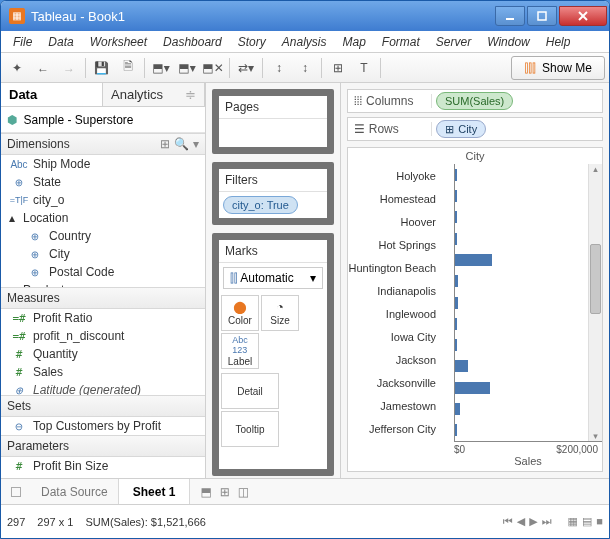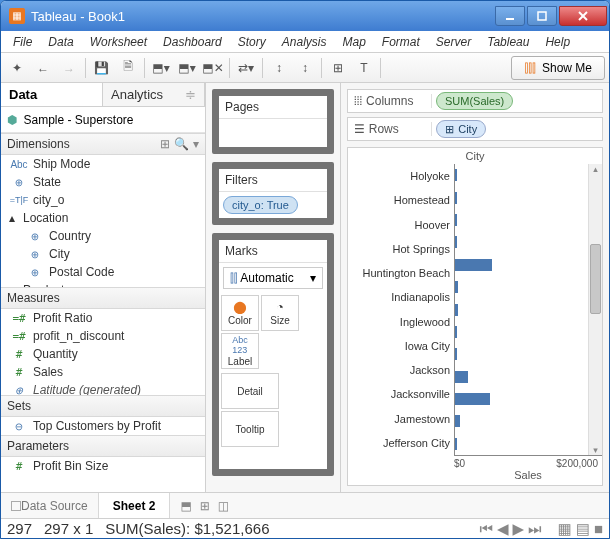--- a/index.html
+++ b/index.html
@@ -46,34 +46,34 @@
 .markcell .mi { font-size: 12px; }
 .rightpane { flex: 1; display: flex; flex-direction: column; background: #f6f6f6; min-width: 0; }
 .shelves2 { padding: 6px; display: flex; flex-direction: column; gap: 4px; }
 .shelfrow { display: flex; align-items: center; height: 24px; background: #fff; border: 1px solid #d0d0d0; }
 .shelflabel { width: 84px; display: flex; align-items: center; gap: 4px; padding: 0 6px; font-size: 12px; color: #555; border-right: 1px solid #e0e0e0; }
 .shelfslot { flex: 1; padding: 0 4px; display: flex; align-items: center; }
 .viz { flex: 1; background: #fff; margin: 0 6px 6px 6px; border: 1px solid #d0d0d0; display: flex; flex-direction: column; min-height: 0; position: relative; }
 .vizhead { text-align: center; font-size: 11px; color: #555; padding: 2px 0; }
 .vizbody { flex: 1; display: flex; min-height: 0; }
 .ylabels { width: 106px; display: flex; flex-direction: column; font-size: 11px; color: #333; text-align: right; }
-.ylabels div { flex: 1; padding-right: 4px; display: flex; align-items: center; justify-content: flex-end; }
+.ylabels div { flex: 1; padding-right: 18px; display: flex; align-items: center; justify-content: flex-end; }
 .bars { flex: 1; display: flex; flex-direction: column; position: relative; border-left: 1px solid #888; }
 .bars .brow { flex: 1; display: flex; align-items: center; }
 .bars .bar { height: 12px; background: #4a78b0; }
 .xaxis { height: 30px; display: flex; border-top: 1px solid #888; margin-left: 106px; font-size: 10px; color: #555; flex-direction: column; }
 .xt { display: flex; justify-content: space-between; padding: 2px 4px 0 0; }
 .xlab { text-align: center; font-size: 11px; }
 .scroll { width: 14px; background: #f0f0f0; border-left: 1px solid #ddd; position: relative; }
 .thumb { position: absolute; left: 1px; right: 1px; background: #c8c8c8; border: 1px solid #aaa; border-radius: 2px; }
 .bottombar { height: 26px; border-top: 1px solid #d0d0d0; background: #f8f8f8; display: flex; align-items: center; }
-.dstab { padding: 0 10px; height: 100%; display: flex; align-items: center; gap: 0; color: #777; font-size: 12px; border-right: 1px solid #d8d8d8; }
+.dstab { padding: 0 10px; height: 100%; display: flex; align-items: center; gap: 20px; color: #777; font-size: 12px; border-right: 1px solid #d8d8d8; }
 .sheettab { padding: 0 14px; height: 100%; display: flex; align-items: center; background: #fff; border-right: 1px solid #d8d8d8; font-weight: bold; font-size: 12px; }
 .newbtns { display: flex; gap: 8px; padding: 0 10px; color: #888; }
-.status { height: 20px; border-top: 1px solid #d0d0d0; display: flex; align-items: center; padding: 0 6px; font-size: 15px; color: #333; gap: 12px; }
+.status { height: 34px; border-top: 1px solid #d0d0d0; display: flex; align-items: center; padding: 0 6px; font-size: 11px; color: #333; gap: 12px; }
 .status .right { margin-left: auto; display: flex; gap: 4px; color: #888; }
 svg { display: block; }
 </style>
 </head>
 <body>
 
 <div class="window">
   <div class="titlebar">
     <div class="ticon">▦</div>
     <div class="title">Tableau - Book1</div>
@@ -100,21 +100,21 @@
   <div class="menubar">
     <span>File</span>
     <span>Data</span>
     <span>Worksheet</span>
     <span>Dashboard</span>
     <span>Story</span>
     <span>Analysis</span>
     <span>Map</span>
     <span>Format</span>
     <span>Server</span>
-    <span>Tableau</span>
+    <span>Window</span>
     <span>Help</span>
   </div>
 
   <div class="toolbar">
     <div class="tbtn">✦</div>
     <div class="tbtn">←</div>
     <div class="tbtn" style="color:#bbb">→</div>
     <div class="tsep"></div>
     <div class="tbtn">💾</div>
     <div class="tbtn">🗎</div>
@@ -376,21 +376,21 @@
         </div>
       </div>
     </div>
   </div>
 
   <div class="bottombar">
     <div class="dstab">
         <span style="border:1px solid #aaa;width:10px;height:10px;display:inline-block"></span>
         <span>Data Source</span>
       </div>
-    <div class="sheettab">Sheet 2</div>
+    <div class="sheettab">Sheet 1</div>
     <div class="newbtns">
       <span>⬒</span>
       <span>⊞</span>
       <span>◫</span>
     </div>
   </div>
 
   <div class="status">
     <span>297</span>
     <span>297 x 1</span>

